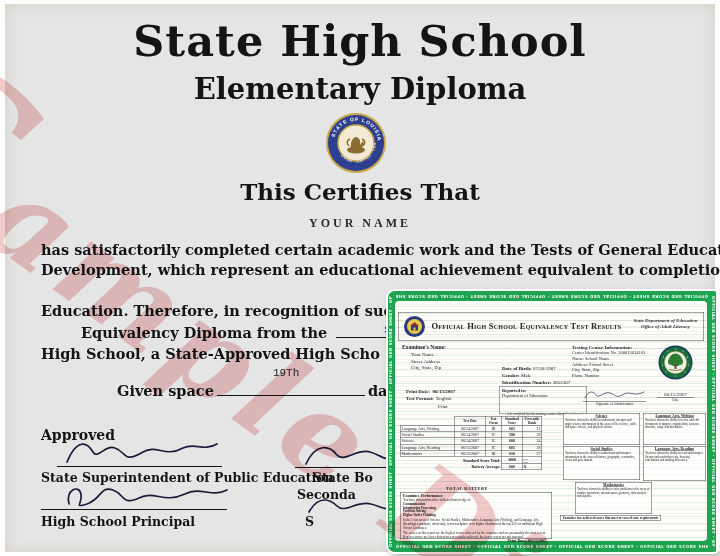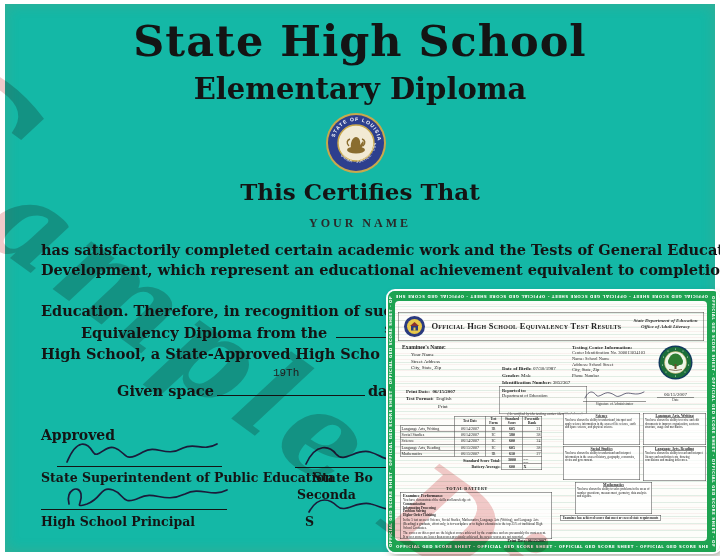--- a/index.html
+++ b/index.html
@@ -1,18 +1,18 @@
 <!DOCTYPE html>
 <html><head>
 <meta charset="utf-8">
 <style>
   html,body{margin:0;padding:0;}
   body{width:720px;height:556px;background:#ffffff;font-family:"Liberation Serif","DejaVu Serif",serif;overflow:hidden;}
   .page{position:relative;width:720px;height:556px;background:#fff;}
-  .diploma{position:absolute;left:5px;top:4px;right:5px;bottom:4px;background:#14b8a6;box-shadow:inset 0 0 14px rgba(160,140,90,.25);}
+  .diploma{position:absolute;left:5px;top:4px;right:5px;bottom:4px;background:#e5e5e5;box-shadow:inset 0 0 14px rgba(160,140,90,.25);}
   .bl{font-family:"DejaVu Serif",serif;font-weight:bold;color:#141414;}
   .ctr{left:0;right:0;text-align:center;position:absolute;white-space:nowrap;}
   .t-title{top:12px;font-size:43px;letter-spacing:1px;}
   .t-sub{top:68px;font-size:29px;}
   .t-cert{top:174px;font-size:23px;}
   .t-name{top:212px;font-size:12px;letter-spacing:3px;font-family:"Liberation Serif",serif;color:#2a2a2a;font-weight:bold;}
   .bodyline{position:absolute;left:36px;font-size:14.5px;white-space:nowrap;}
   .blank{display:inline-block;border-bottom:1.5px solid #141414;height:14px;vertical-align:baseline;position:relative;}
   .mono{font-family:"Liberation Mono",monospace;font-weight:normal;font-size:11px;color:#222;}
   .given-day{position:absolute;top:-14px;left:56px;}

